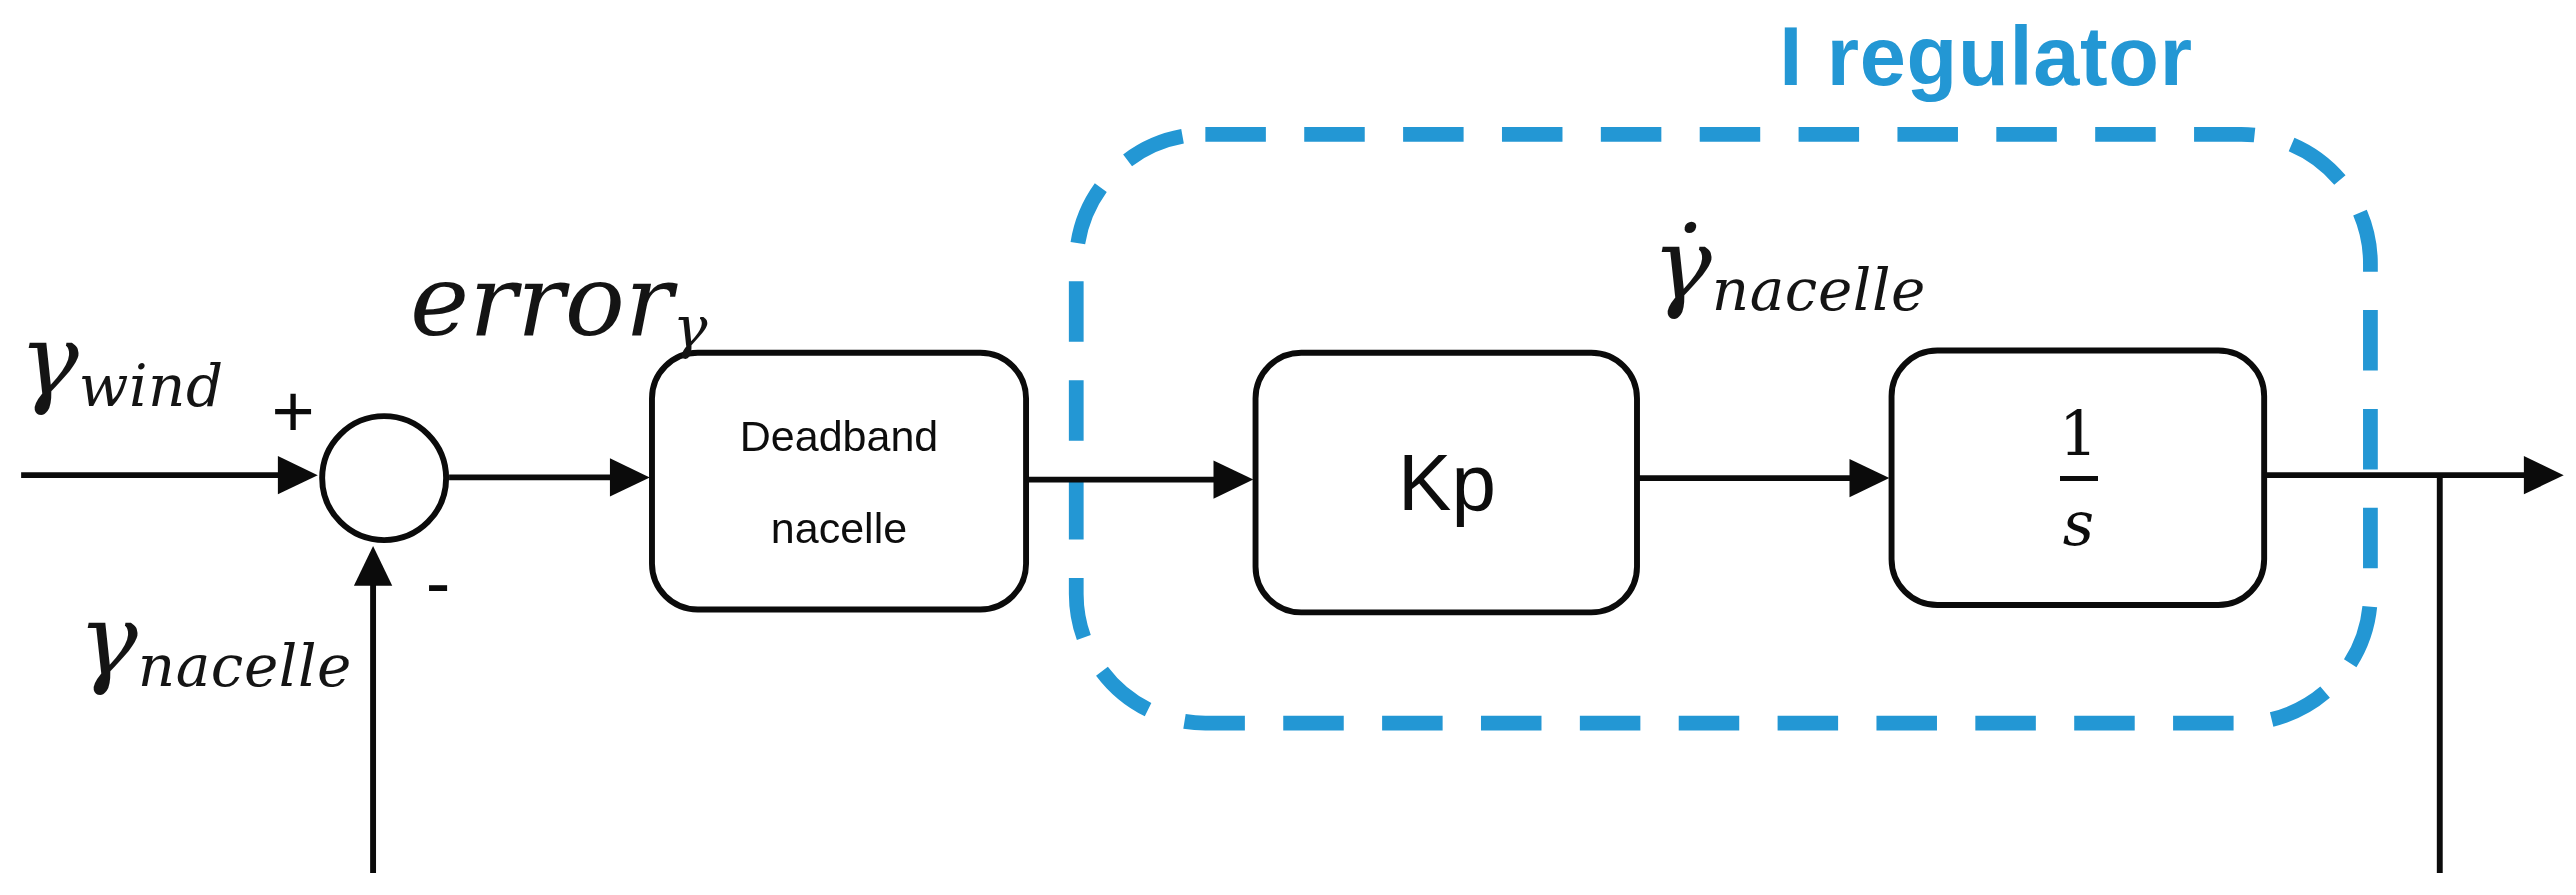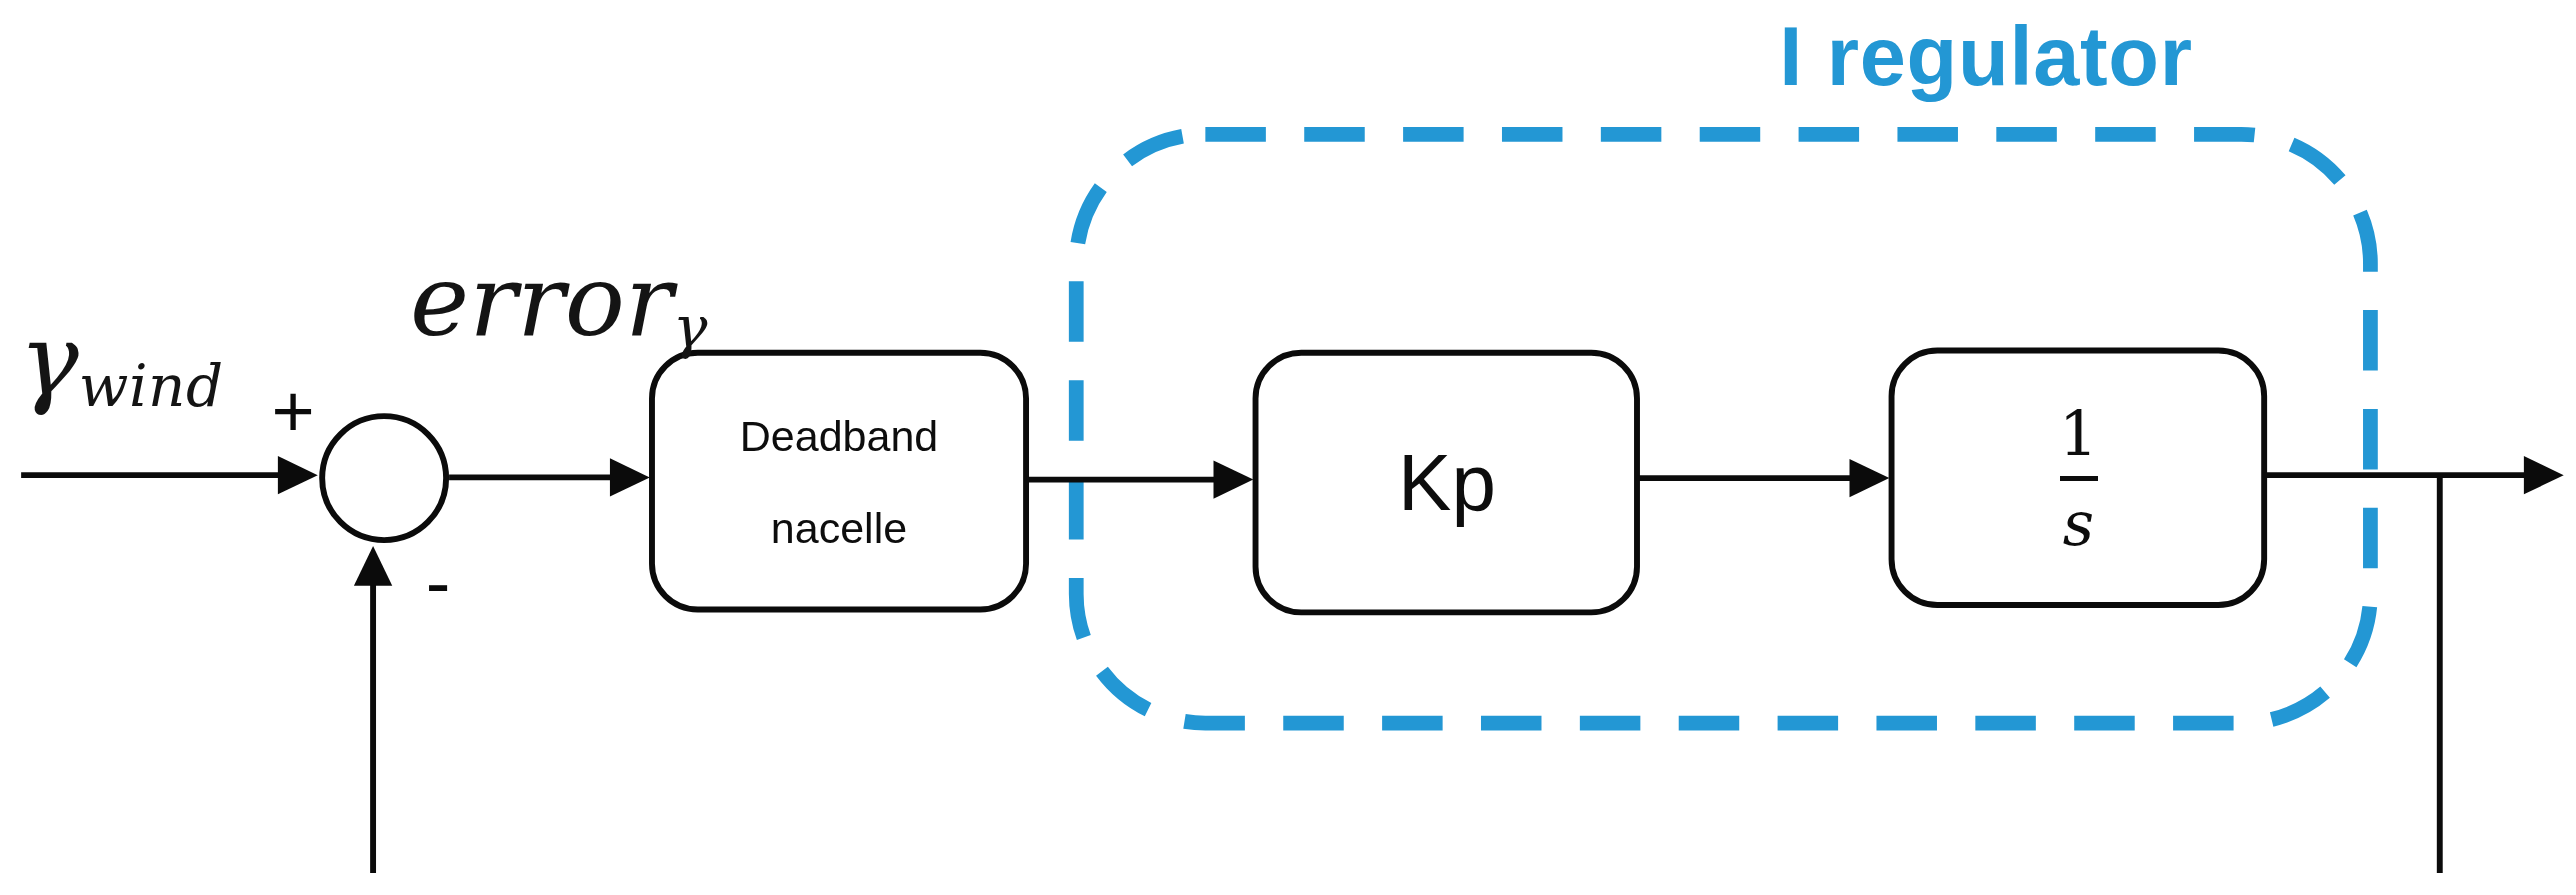--- a/index.html
+++ b/index.html
@@ -110,21 +110,27 @@
 
   <div class="lbl math" style="left:19px;top:310px;">
     <span>γ</span><span class="sub">wind</span>
   </div>
 
   <div class="lbl math" style="left:410px;top:251px;font-style:italic;">
     <span>error</span><span class="sub">γ</span>
   </div>
 
 
+  <div class="lbl math" style="left:1652px;top:214px;">
+    <span>γ̇</span><span class="sub">nacelle</span>
+  </div>
 
+  <div class="lbl math" style="left:78px;top:590px;">
+    <span>γ</span><span class="sub">nacelle</span>
+  </div>
 
   <div class="blocktext bt-deadband">
     <div class="bline">Deadband</div>
     <div class="bline">nacelle</div>
   </div>
 
   <div class="blocktext bt-kp">
     <div>Kp</div>
   </div>
 

